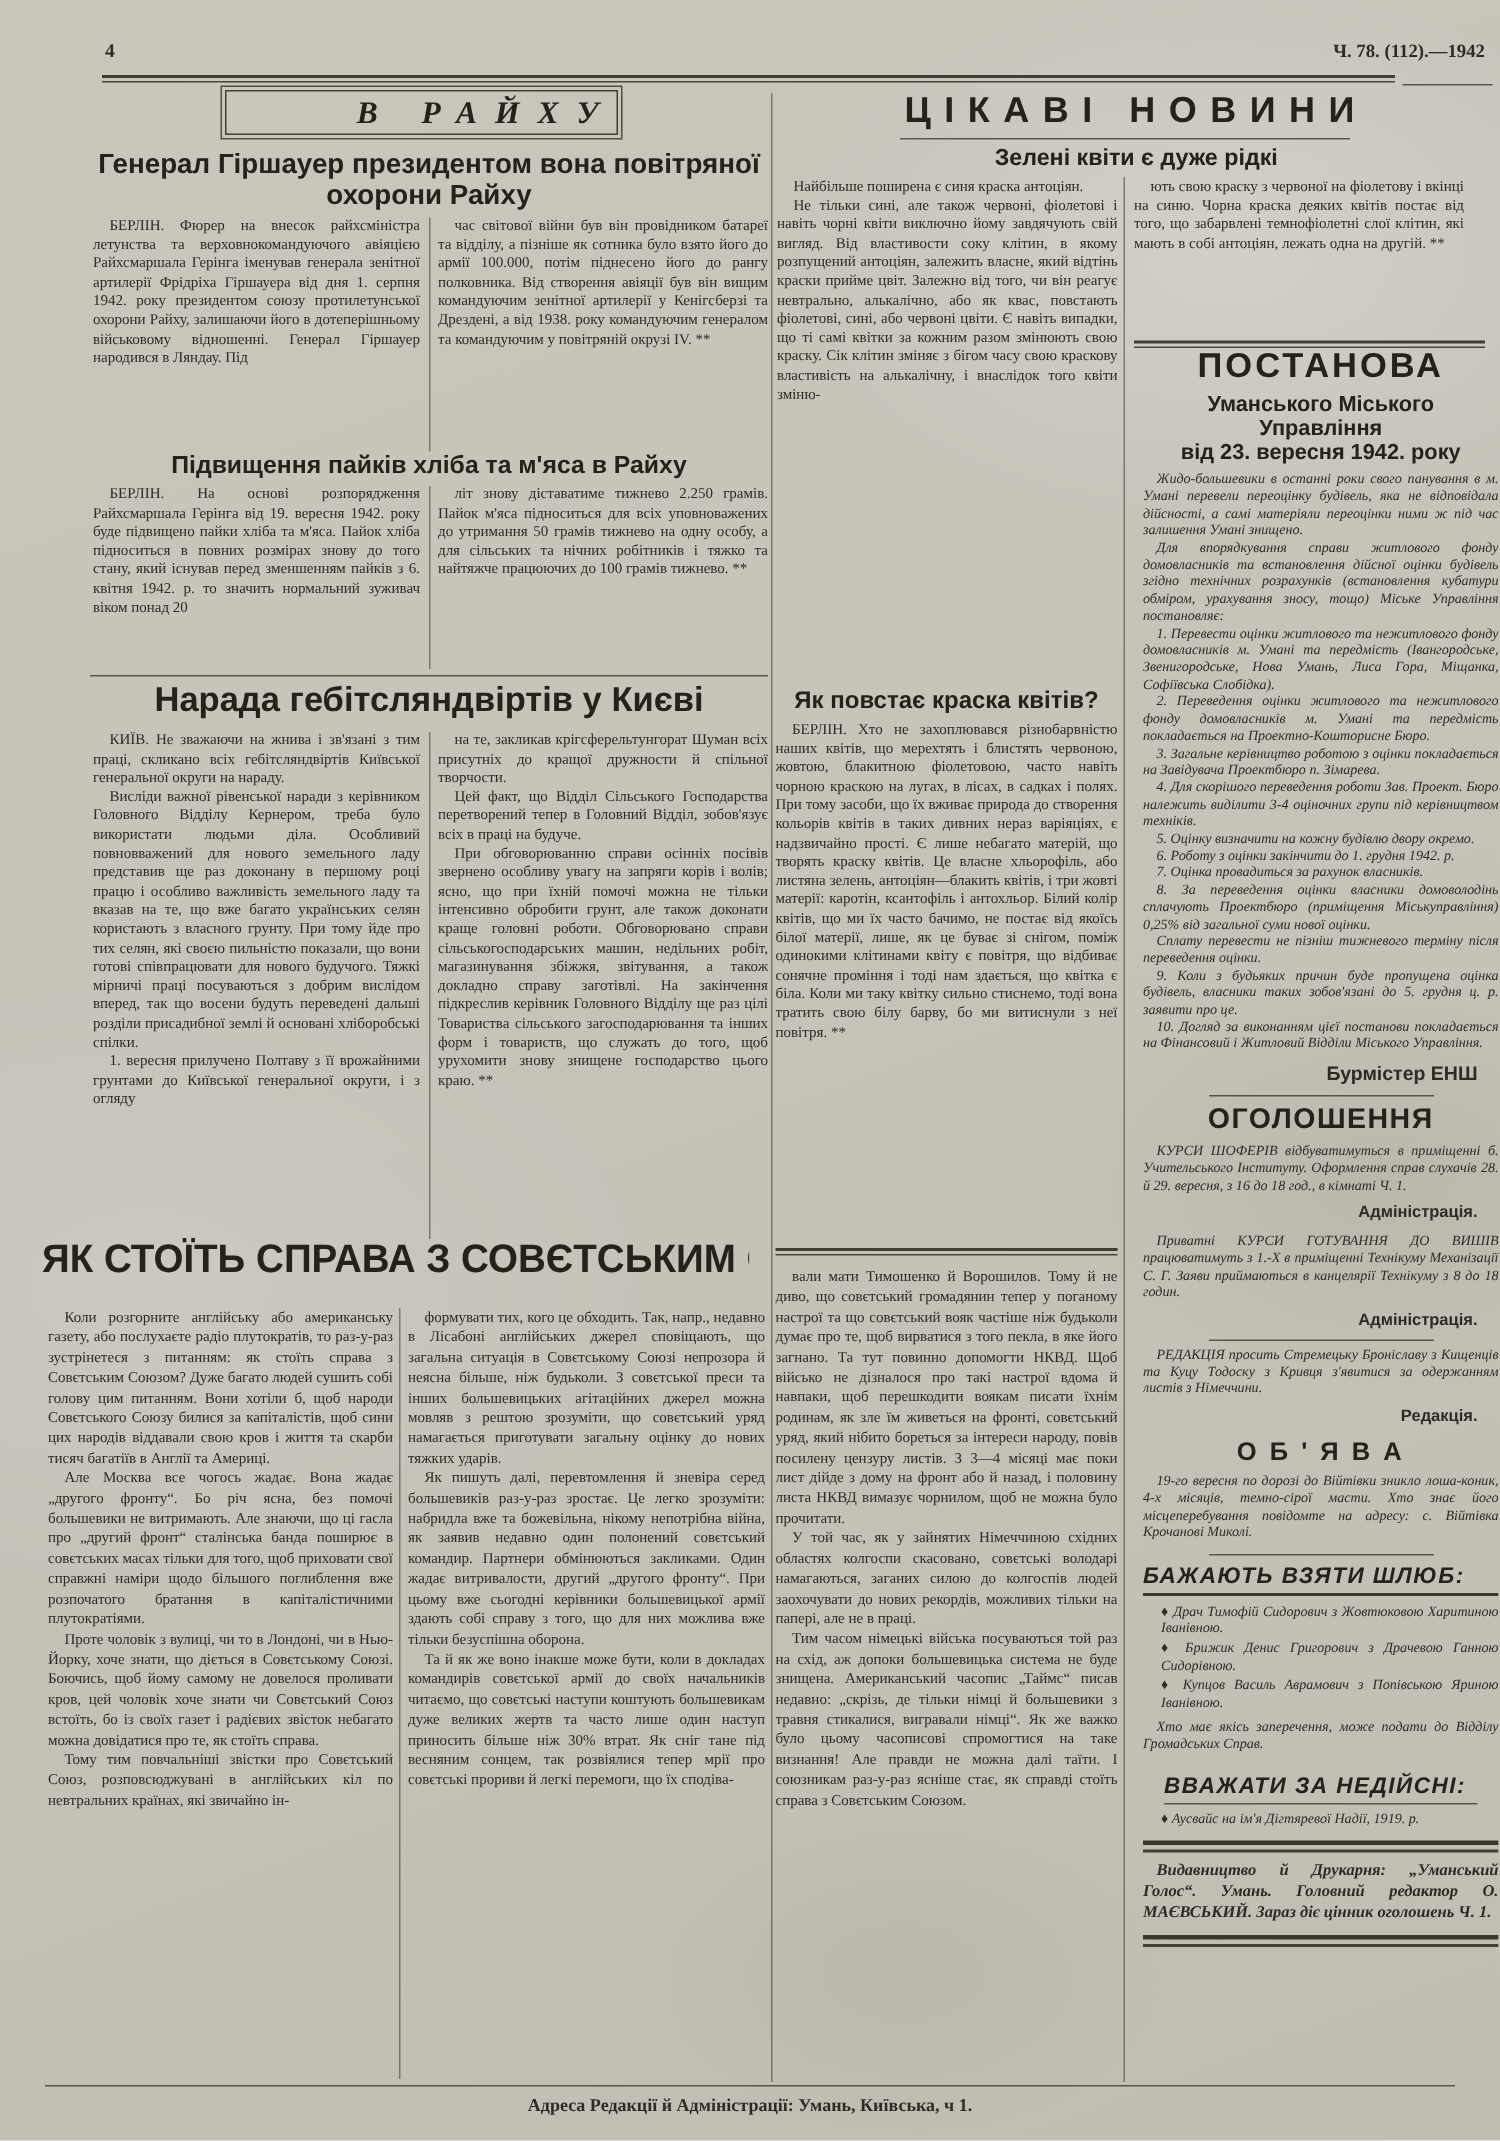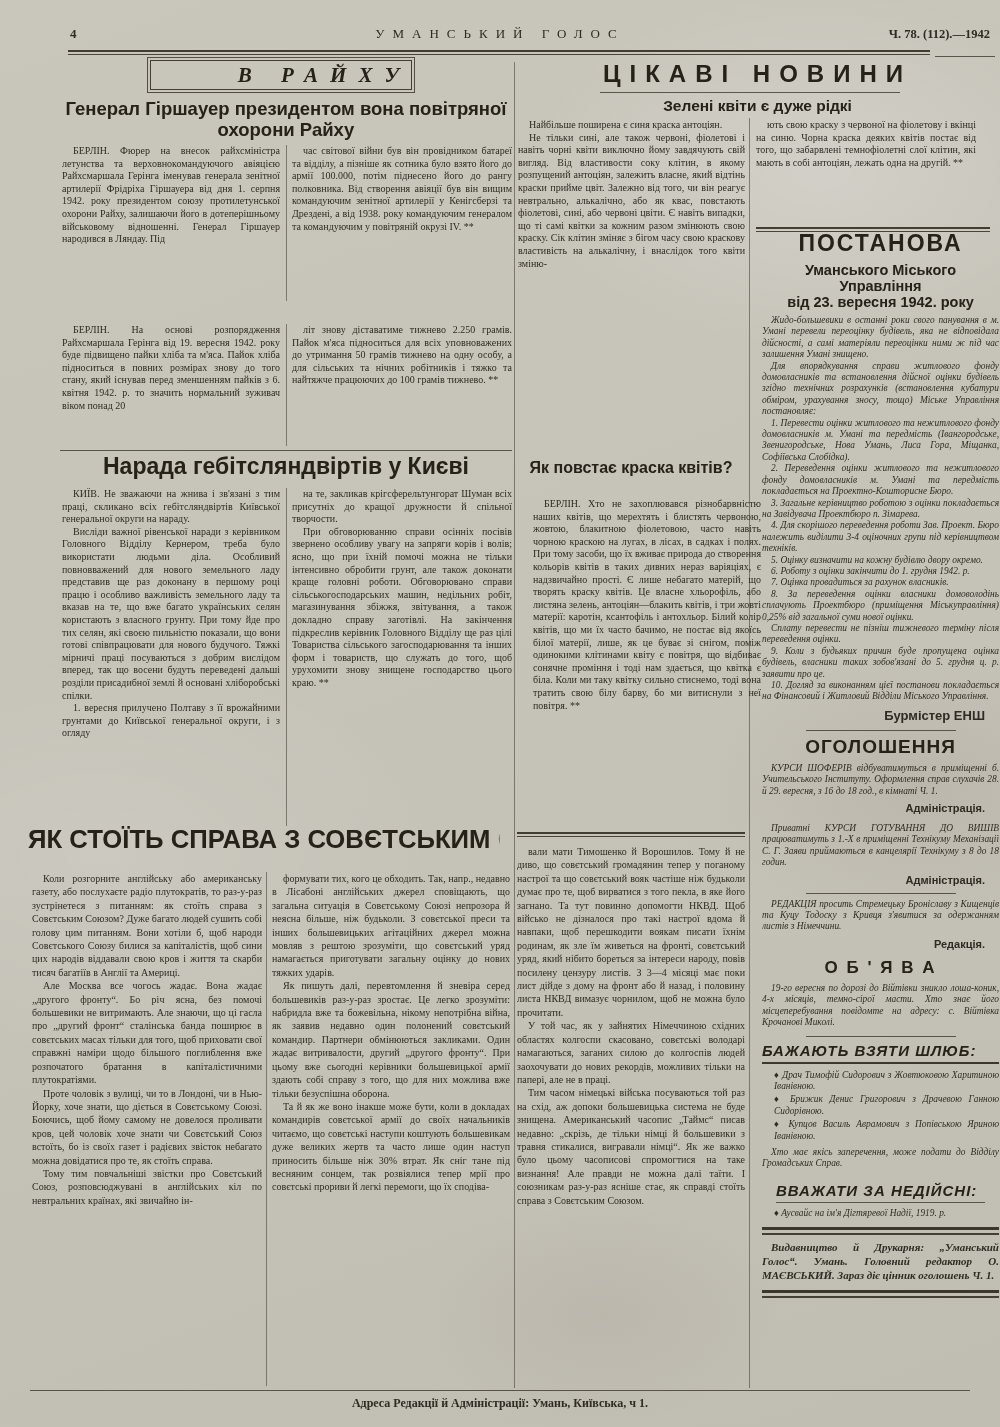--- a/index.html
+++ b/index.html
@@ -36,74 +36,75 @@
   .rc-rule-heavy{border-top:3px solid rgba(45,41,31,0.9);border-bottom:2px solid rgba(45,41,31,0.85);height:3px;margin:8px 0;}
   .sig{font-family:"Liberation Sans","DejaVu Sans",sans-serif;font-weight:bold;font-size:11px;text-align:right;padding-right:14px;margin-top:2px;}
   .hang .para{text-indent:0;padding-left:12px;position:relative;margin-bottom:2px;}
 </style>
 </head>
 <body>
 
 <div id="page">
 
   <div class="blk" style="left:70px;top:26px;width:40px;height:18px;font-size:13px;font-weight:bold;">4</div>
-  <div class="blk center" style="left:280px;top:26px;width:440px;height:20px;font-size:13px;letter-spacing:8px;">УМАНСЬКИЙ ГОЛОС</div>
   <div class="blk right" style="left:810px;top:27px;width:180px;height:18px;font-size:12.5px;font-weight:bold;">Ч. 78. (112).—1942</div>
   <div class="hr2" style="left:68px;top:50px;width:862px;"></div>
   <div class="hr1" style="left:935px;top:56px;width:60px;"></div>
 
   <div class="vrule" style="left:514px;top:62px;height:1326px;"></div>
   <div class="vrule" style="left:749px;top:118px;height:1270px;"></div>
 
   <div class="blk boxtitle" style="left:150px;top:60px;width:260px;height:28px;">В РАЙХУ</div>
 
   <div class="blk h-sans center" style="left:60px;top:98px;width:452px;height:44px;font-size:18.5px;line-height:21px;">Генерал Гіршауер президентом вона повітряної охорони Райху</div>
   <div class="blk body" style="left:62px;top:145px;width:218px;height:158px;">
       <p class="para">БЕРЛІН. Фюрер на внесок райхсміністра летунства та верховнокомандуючого авіяцією Райхсмаршала Герінга іменував генерала зенітної артилерії Фрідріха Гіршауера від дня 1. серпня 1942. року президентом союзу протилетунської охорони Райху, залишаючи його в дотеперішньому військовому відношенні. Генерал Гіршауер народився в Ляндау. Під</p>
     </div>
   <div class="vrule" style="left:286px;top:145px;height:156px;"></div>
   <div class="blk body" style="left:292px;top:145px;width:220px;height:158px;">
       <p class="para">час світової війни був він провідником батареї та відділу, а пізніше як сотника було взято його до армії 100.000, потім піднесено його до рангу полковника. Від створення авіяції був він вищим командуючим зенітної артилерії у Кенігсберзі та Дрездені, а від 1938. року командуючим генералом та командуючим у повітряній окрузі IV.   **</p>
     </div>
 
+  <div class="blk h-sans center" style="left:60px;top:301px;width:452px;height:20px;font-size:16.5px;">Підвищення пайків хліба та м'яса в Райху</div>
   <div class="blk body" style="left:62px;top:324px;width:218px;height:124px;">
       <p class="para">БЕРЛІН. На основі розпорядження Райхсмаршала Герінга від 19. вересня 1942. року буде підвищено пайки хліба та м'яса. Пайок хліба підноситься в повних розмірах знову до того стану, який існував перед зменшенням пайків з 6. квітня 1942. р. то значить нормальний зуживач віком понад 20</p>
     </div>
   <div class="vrule" style="left:286px;top:324px;height:122px;"></div>
   <div class="blk body" style="left:292px;top:324px;width:220px;height:124px;">
       <p class="para">літ знову діставатиме тижнево 2.250 грамів. Пайок м'яса підноситься для всіх уповноважених до утримання 50 грамів тижнево на одну особу, а для сільських та нічних робітників і тяжко та найтяжче працюючих до 100 грамів тижнево.   **</p>
     </div>
   <div class="hr1" style="left:60px;top:450px;width:452px;"></div>
 
   <div class="blk h-sans center" style="left:60px;top:453px;width:452px;height:30px;font-size:23px;">Нарада гебітсляндвіртів у Києві</div>
   <div class="blk body" style="left:62px;top:488px;width:218px;height:340px;">
       <p class="para">КИЇВ. Не зважаючи на жнива і зв'язані з тим праці, скликано всіх гебітсляндвіртів Київської генеральної округи на нараду.</p>
       <p class="para">Висліди важної рівенської наради з керівником Головного Відділу Кернером, треба було використати людьми діла. Особливий повновважений для нового земельного ладу представив ще раз доконану в першому році працю і особливо важливість земельного ладу та вказав на те, що вже багато українських селян користають з власного грунту. При тому йде про тих селян, які своєю пильністю показали, що вони готові співпрацювати для нового будучого. Тяжкі мірничі праці посуваються з добрим вислідом вперед, так що восени будуть переведені дальші розділи присадибної землі й основані хліборобські спілки.</p>
       <p class="para">1. вересня прилучено Полтаву з її врожайними грунтами до Київської генеральної округи, і з огляду</p>
     </div>
   <div class="vrule" style="left:286px;top:488px;height:338px;"></div>
   <div class="blk body" style="left:292px;top:488px;width:220px;height:340px;">
       <p class="para">на те, закликав крігсферельтунгорат Шуман всіх присутніх до кращої дружности й спільної творчости.</p>
+      <p class="para">Цей факт, що Відділ Сільського Господарства перетворений тепер в Головний Відділ, зобов'язує всіх в праці на будуче.</p>
       <p class="para">При обговорюванню справи осінніх посівів звернено особливу увагу на запряги корів і волів; ясно, що при їхній помочі можна не тільки інтенсивно обробити грунт, але також доконати краще головні роботи. Обговорювано справи сільськогосподарських машин, недільних робіт, магазинування збіжжя, звітування, а також докладно справу заготівлі. На закінчення підкреслив керівник Головного Відділу ще раз цілі Товариства сільського загосподарювання та інших форм і товариств, що служать до того, щоб урухомити знову знищене господарство цього краю.   **</p>
     </div>
 
   <div class="blk h-sans center" style="left:515px;top:60px;width:485px;height:30px;font-size:24px;letter-spacing:9px;">ЦІКАВІ НОВИНИ</div>
   <div class="hr1" style="left:600px;top:92px;width:300px;"></div>
   <div class="blk h-sans center" style="left:515px;top:97px;width:485px;height:18px;font-size:15.5px;">Зелені квіти є дуже рідкі</div>
   <div class="blk body" style="left:518px;top:119px;width:227px;height:338px;">
       <p class="para">Найбільше поширена є синя краска антоціян.</p>
       <p class="para">Не тільки сині, але також червоні, фіолетові і навіть чорні квіти виключно йому завдячують свій вигляд. Від властивости соку клітин, в якому розпущений антоціян, залежить власне, який відтінь краски прийме цвіт. Залежно від того, чи він реагує невтрально, алькалічно, або як квас, повстають фіолетові, сині, або червоні цвіти. Є навіть випадки, що ті самі квітки за кожним разом змінюють свою краску. Сік клітин зміняє з бігом часу свою краскову властивість на алькалічну, і внаслідок того квіти зміню-</p>
     </div>
   <div class="blk body" style="left:756px;top:119px;width:220px;height:106px;">
       <p class="para">ють свою краску з червоної на фіолетову і вкінці на синю. Чорна краска деяких квітів постає від того, що забарвлені темнофіолетні слої клітин, які мають в собі антоціян, лежать одна на другій.   **</p>
     </div>
   <div class="hr2" style="left:756px;top:227px;width:234px;"></div>
 
   <div class="blk h-sans center" style="left:517px;top:459px;width:228px;height:19px;font-size:16px;">Як повстає краска квітів?</div>
-  <div class="blk body" style="left:517px;top:498px;width:228px;height:348px;margin-left:16px;">
+  <div class="blk body" style="left:517px;top:481px;width:228px;height:348px;">
       <p class="para">БЕРЛІН. Хто не захоплювався різнобарвністю наших квітів, що мерехтять і блистять червоною, жовтою, блакитною фіолетовою, часто навіть чорною краскою на лугах, в лісах, в садках і полях. При тому засоби, що їх вживає природа до створення кольорів квітів в таких дивних нераз варіяціях, є надзвичайно прості. Є лише небагато матерій, що творять краску квітів. Це власне хльорофіль, або листяна зелень, антоціян—блакить квітів, і три жовті матерії: каротін, ксантофіль і антохльор. Білий колір квітів, що ми їх часто бачимо, не постає від якоїсь білої матерії, лише, як це буває зі снігом, поміж одинокими клітинами квіту є повітря, що відбиває сонячне проміння і тоді нам здається, що квітка є біла. Коли ми таку квітку сильно стиснемо, тоді вона тратить свою білу барву, бо ми витиснули з неї повітря.   **</p>
     </div>
   <div class="hr2" style="left:517px;top:832px;width:228px;"></div>
 
   <div class="blk rc" style="left:762px;top:230px;width:237px;height:1158px;">
     <div class="h-sans center" style="font-size:23px;letter-spacing:2px;">ПОСТАНОВА</div>
     <div class="h-sans center" style="font-size:14.5px;margin-bottom:0;">Уманського Міського Управління</div>
     <div class="h-sans center" style="font-size:14.5px;">від 23. вересня 1942. року</div>
     <div class="sm">
         <p class="para">Жидо-большевики в останні роки свого панування в м. Умані перевели переоцінку будівель, яка не відповідала дійсності, а самі матеріяли переоцінки ними ж під час залишення Умані знищено.</p>

